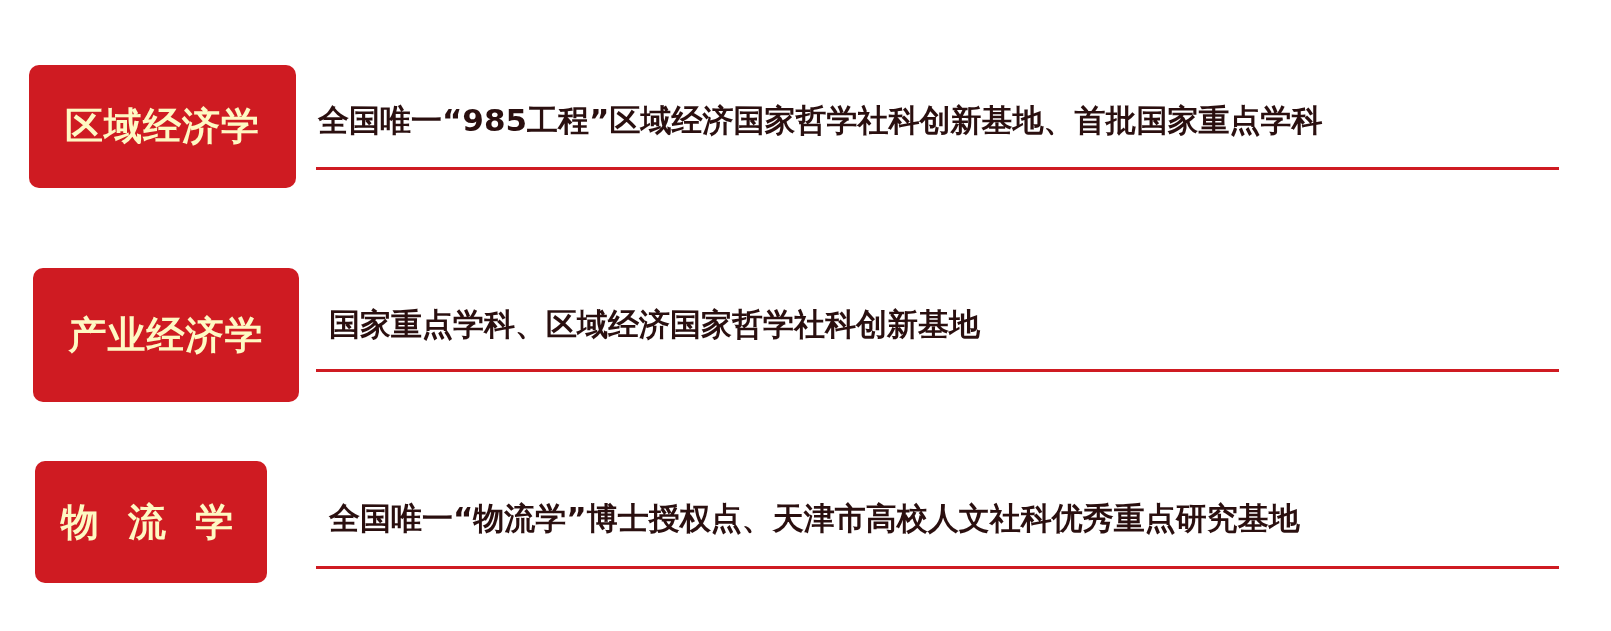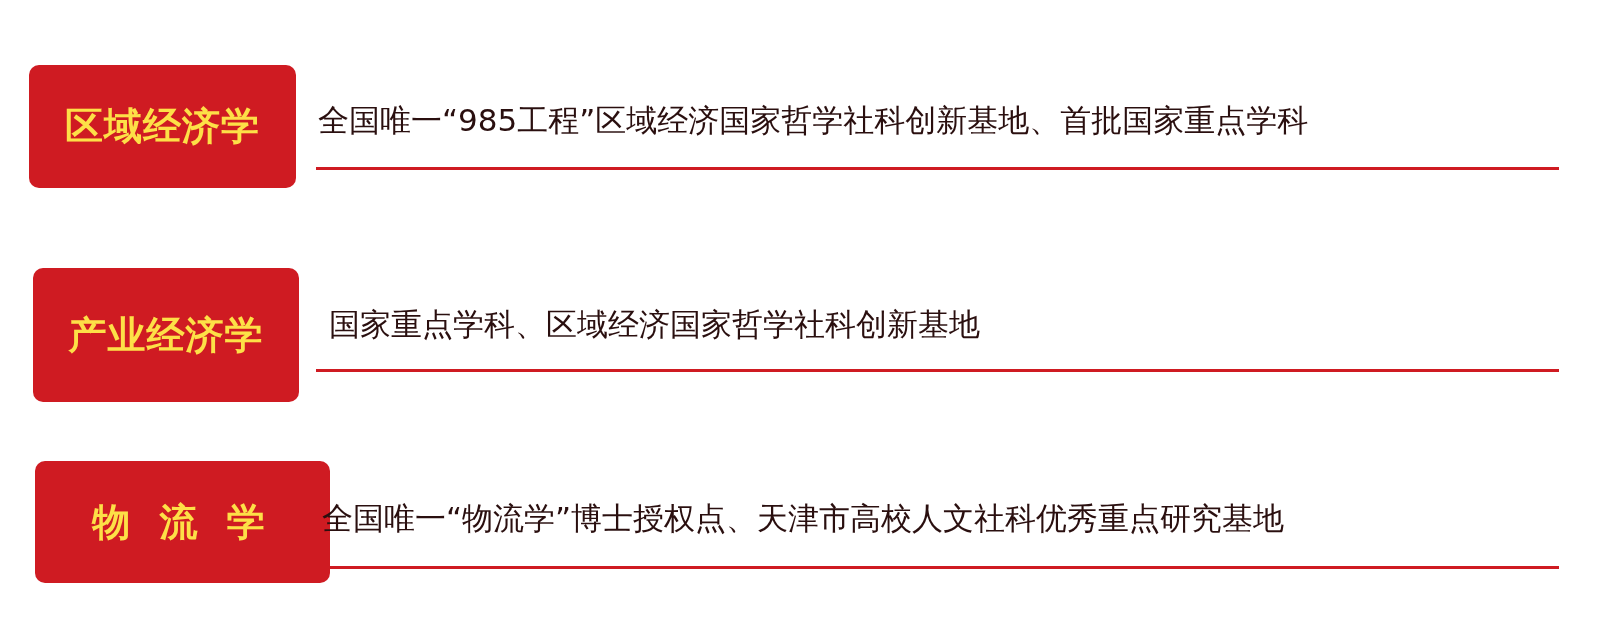--- a/index.html
+++ b/index.html
@@ -1,23 +1,23 @@
 <!DOCTYPE html>
 <html><head>
 <meta charset="utf-8">
 <style>
   html, body { margin: 0; padding: 0; background: #ffffff; }
   body { width: 1611px; height: 631px; position: relative; overflow: hidden;
          font-family: "DejaVu Sans", "Liberation Sans", sans-serif; }
   .row { position: absolute; left: 0; width: 1611px; }
   .tag { position: absolute; background: #cf1b22; border-radius: 10px;
-         color: #fde047; font-weight: bold; font-size: 38px;
+         color: #fef9c3; font-weight: bold; font-size: 38px;
          display: flex; align-items: center; justify-content: center;
          letter-spacing: 1px; }
-  .desc { position: absolute; color: #2a0f0f; font-weight: normal; font-size: 31px;
+  .desc { position: absolute; color: #2a0f0f; font-weight: bold; font-size: 31px;
           white-space: nowrap; letter-spacing: 0px; }
   .rule { position: absolute; height: 3px; background: #cf1b22; }
 </style>
 </head>
 <body>
 
 <div>
 
   <div class="row">
     <div class="tag" style="left:29px; top:65px; width:267px; height:123px;">区域经济学</div>
@@ -25,18 +25,18 @@
     <div class="rule" style="left:316px; top:167px; width:1243px;"></div>
   </div>
 
   <div class="row">
     <div class="tag" style="left:33px; top:268px; width:266px; height:134px;">产业经济学</div>
     <div class="desc" style="left:329px; top:304px;">国家重点学科、区域经济国家哲学社科创新基地</div>
     <div class="rule" style="left:316px; top:369px; width:1243px;"></div>
   </div>
 
   <div class="row">
-    <div class="tag" style="left:35px; top:461px; width:295px; height:122px; letter-spacing:8px;border-radius:10px;">物 流 学</div>
-    <div class="desc" style="left:322px; top:498px;">全国唯一“物流学”博士授权点、天津市高校人文社科优秀重点研究基地</div>
+    <div class="tag" style="left:35px; top:461px; width:232px; height:122px; letter-spacing:8px;border-radius:10px;">物 流 学</div>
+    <div class="desc" style="left:329px; top:498px;">全国唯一“物流学”博士授权点、天津市高校人文社科优秀重点研究基地</div>
     <div class="rule" style="left:316px; top:566px; width:1243px;"></div>
   </div>
 
 </div>
 
 </body></html>

